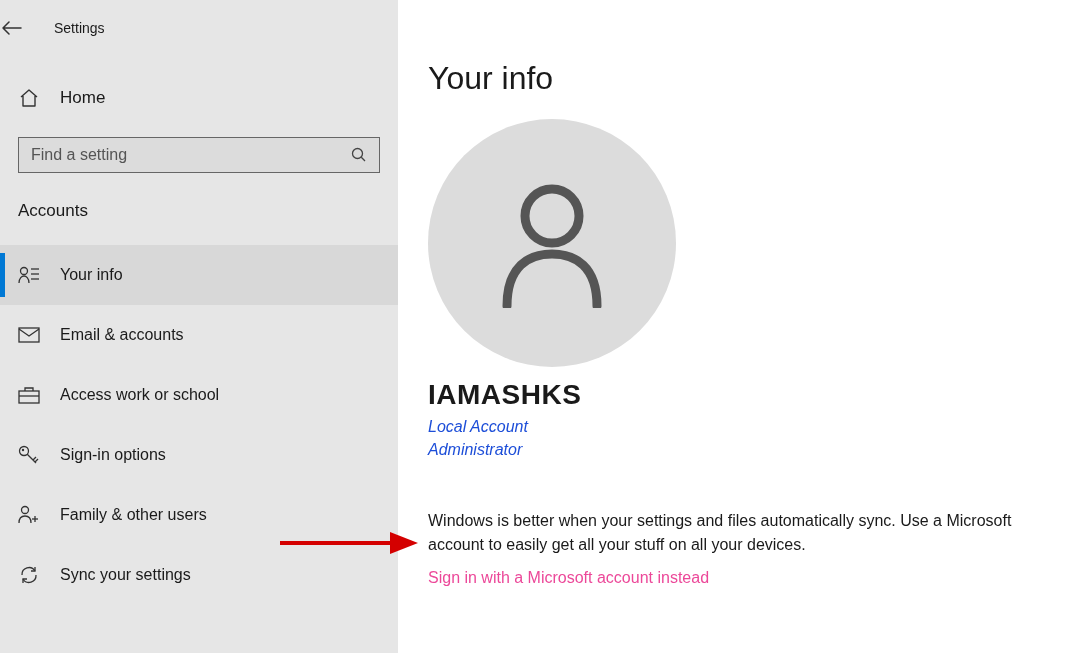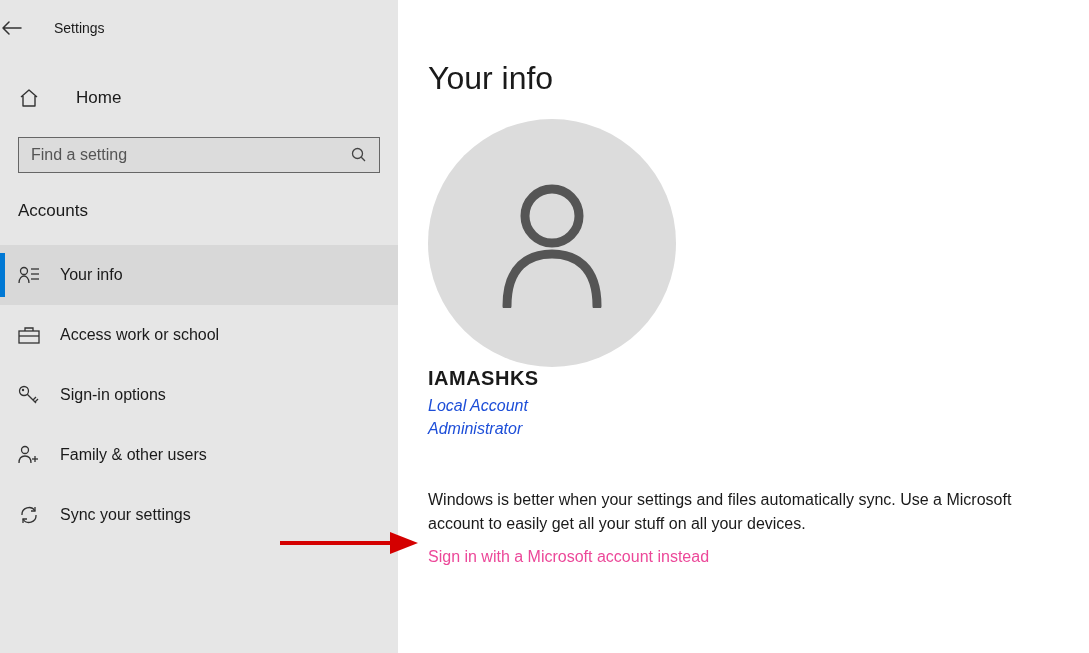--- a/index.html
+++ b/index.html
@@ -38,21 +38,21 @@
       cursor: pointer;
     }
     .header-title {
       font-size: 14px;
       color: #1a1a1a;
     }
     .home-row {
       display: flex;
       align-items: center;
       padding-left: 18px;
-      gap: 36px;
+      gap: 20px;
       margin-top: 28px;
       height: 46px;
       cursor: pointer;
     }
     .home-row .icon {
       width: 22px;
       height: 22px;
       display: flex;
       align-items: center;
       justify-content: center;
@@ -146,24 +146,25 @@
     .avatar-circle {
       width: 248px;
       height: 248px;
       border-radius: 50%;
       background: #dcdcdc;
       display: flex;
       align-items: center;
       justify-content: center;
     }
     .username {
-      font-size: 20px;
+      font-size: 28px;
       font-weight: 700;
       letter-spacing: 0.5px;
       color: #1a1a1a;
+      margin-top: 12px;
       margin-bottom: 4px;
     }
     .account-type,
     .account-role {
       font-size: 16px;
       color: #1d4ed8;
       line-height: 1.45;
       font-style: italic;
     }
     .sync-text {
@@ -228,20 +229,29 @@
         <circle cx="6" cy="6" r="3.5" stroke="#333" stroke-width="1.3" fill="none"></circle>
         <path d="M1 18 C1 13 4 11 6 11 C8 11 11 13 11 18" stroke="#333" stroke-width="1.3" fill="none"></path>
         <line x1="13" y1="4" x2="21" y2="4" stroke="#333" stroke-width="1.3"></line>
         <line x1="13" y1="9" x2="21" y2="9" stroke="#333" stroke-width="1.3"></line>
         <line x1="13" y1="14" x2="21" y2="14" stroke="#333" stroke-width="1.3"></line>
       </svg>
     </span>
     <span class="nav-label">Your info</span>
   </div>
 
+  <div class="nav-item">
+    <span class="icon">
+      <svg width="22" height="16" viewBox="0 0 22 16">
+        <rect x="1" y="1" width="20" height="14" stroke="#333" stroke-width="1.3" fill="none"></rect>
+        <path d="M1 2 L11 9 L21 2" stroke="#333" stroke-width="1.3" fill="none"></path>
+      </svg>
+    </span>
+    <span class="nav-label">Email &amp; accounts</span>
+  </div>
 
   <div class="nav-item">
     <span class="icon">
       <svg width="22" height="18" viewBox="0 0 22 18">
         <rect x="1" y="5" width="20" height="12" stroke="#333" stroke-width="1.3" fill="none"></rect>
         <path d="M7 5 L7 2 L15 2 L15 5" stroke="#333" stroke-width="1.3" fill="none"></path>
         <line x1="1" y1="10" x2="21" y2="10" stroke="#333" stroke-width="1.3"></line>
       </svg>
     </span>
     <span class="nav-label">Access work or school</span>

